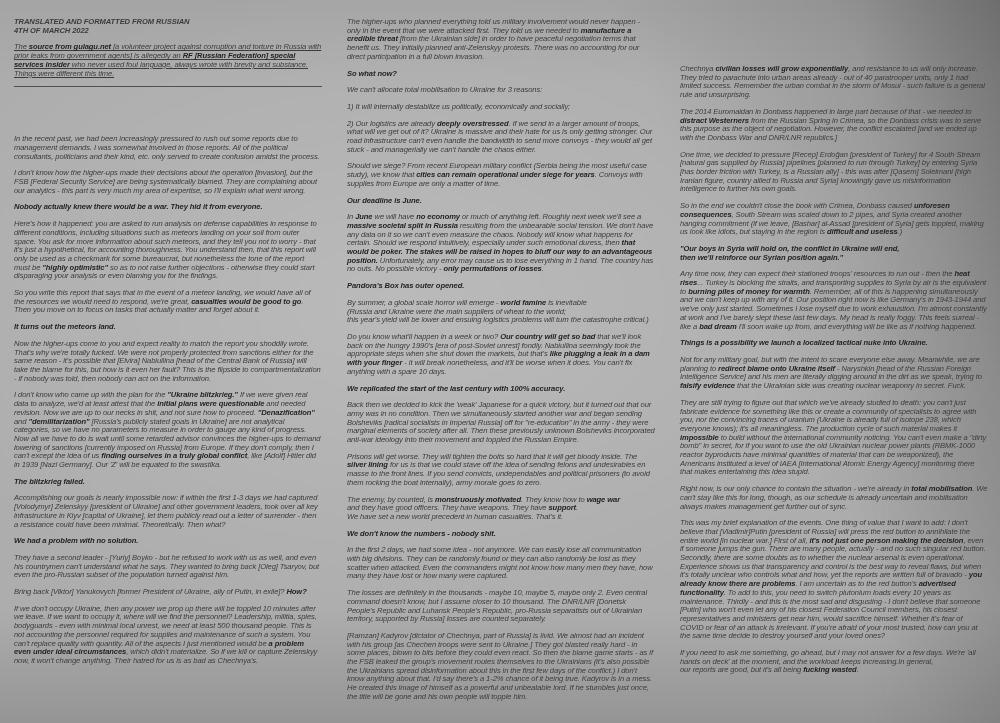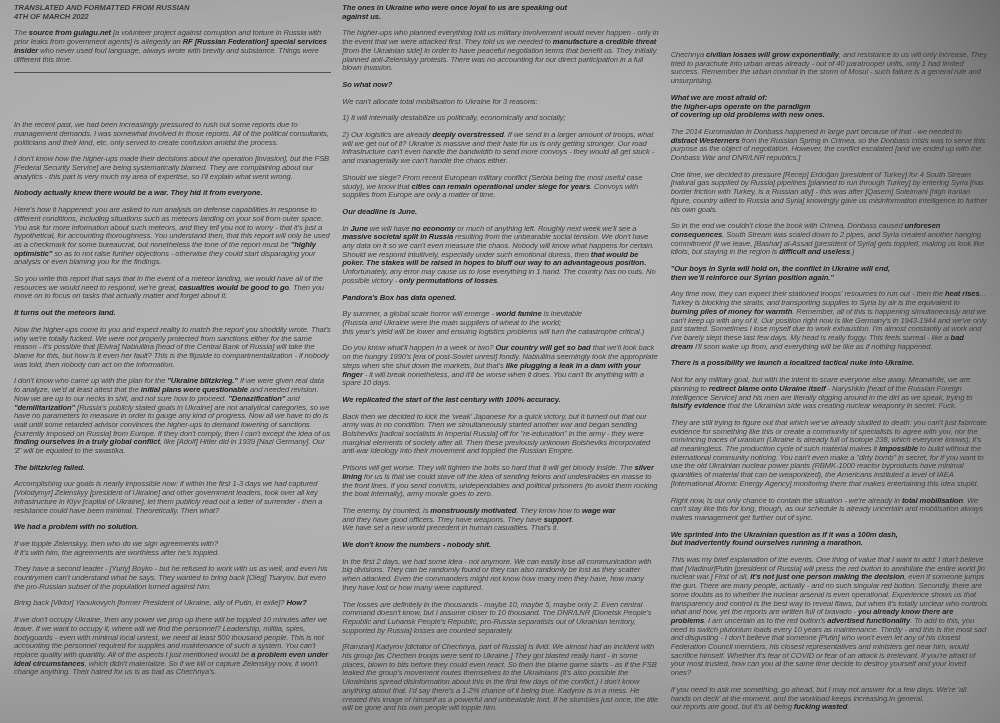--- a/index.html
+++ b/index.html
@@ -15,32 +15,32 @@
     font-style:italic;
     background-color:#adadad;
     background-image:
       linear-gradient(246deg, rgba(22,22,22,0.30) 0%, rgba(22,22,22,0.12) 13%, rgba(22,22,22,0) 30%),
       linear-gradient(270deg, rgba(0,0,0,0.10) 0%, rgba(0,0,0,0) 14%),
       radial-gradient(ellipse 75% 65% at 40% 42%, rgba(255,255,255,0.16), rgba(255,255,255,0) 70%),
       linear-gradient(0deg, rgba(0,0,0,0.14) 0%, rgba(0,0,0,0) 16%),
       linear-gradient(180deg, rgba(0,0,0,0.05) 0%, rgba(0,0,0,0) 12%);
   }
   .page{
-    display:flex;gap:11px;
-    padding:4px 12px 0 14px;
+    display:flex;gap:25px;
+    padding:18px 12px 0 14px;
     width:100%;height:100%;
   }
   .col{flex:1 1 0;min-width:0;}
   .col-right{padding-top:47px;}
   .doc-title{
     font-weight:bold;font-size:9.3px;line-height:11px;
     color:#202020;letter-spacing:0;margin:0 0 10px 0;
     white-space:pre-line;
   }
-  .intro{margin:0 0 7px 0;}
+  .intro{margin:0 0 7px 0;text-decoration:underline;}
   .divider{
     border:0;border-top:1px solid var(--divider);
     margin:3px 0 48px 0;width:100%;
   }
   .para{
     margin:0 0 8px 0;
     font-size:7.6px;line-height:8.7px;
     letter-spacing:-0.1px;
     color:var(--text);
     white-space:pre-line;
@@ -62,68 +62,59 @@
         <p class="para"><span>I don't know how the higher-ups made their decisions about the operation [invasion], but the FSB [Federal Security Service] are being systematically blamed. They are complaining about our analytics - this part is very much my area of expertise, so I'll explain what went wrong.</span></p>
         <p class="para heading"><span>Nobody actually knew there would be a war. They hid it from everyone.</span></p>
         <p class="para"><span>Here's how it happened: you are asked to run analysis on defense capabilities in response to different conditions, including situations such as meteors landing on your soil from outer space. You ask for more information about such meteors, and they tell you not to worry - that it's just a hypothetical, for accounting thoroughness. You understand then, that this report will only be used as a checkmark for some bureaucrat, but nonetheless the tone of the report must be </span><b>"highly optimistic"</b><span> so as to not raise further objections - otherwise they could start disparaging your analysis or even blaming you for the findings.</span></p>
         <p class="para"><span>So you write this report that says that in the event of a meteor landing, we would have all of the resources we would need to respond, we're great, </span><b>casualties would be good to go</b><span>. Then you move on to focus on tasks that actually matter and forget about it.</span></p>
         <p class="para heading"><span>It turns out the meteors land.</span></p>
         <p class="para"><span>Now the higher-ups come to you and expect reality to match the report you shoddily wrote. That's why we're totally fucked. We were not properly protected from sanctions either for the same reason - it's possible that [Elvira] Nabiullina [head of the Central Bank of Russia] will take the blame for this, but how is it even her fault? This is the flipside to compartmentalization - if nobody was told, then nobody can act on the information.</span></p>
         <p class="para"><span>I don't know who came up with the plan for the </span><b>"Ukraine blitzkrieg."</b><span> If we were given real data to analyze, we'd at least attest that the </span><b>initial plans were questionable</b><span> and needed revision. Now we are up to our necks in shit, and not sure how to proceed. </span><b>"Denazification"</b><span> and </span><b>"demilitarization"</b><span> [Russia's publicly stated goals in Ukraine] are not analytical categories, so we have no parameters to measure in order to gauge any kind of progress. Now all we have to do is wait until some retarded advisor convinces the higher-ups to demand lowering of sanctions [currently imposed on Russia] from Europe. If they don't comply, then I can't except the idea of us </span><b>finding ourselves in a truly global conflict</b><span>, like [Adolf] Hitler did in 1939 [Nazi Germany]. Our 'Z' will be equated to the swastika.</span></p>
         <p class="para heading"><span>The blitzkrieg failed.</span></p>
         <p class="para"><span>Accomplishing our goals is nearly impossible now: if within the first 1-3 days we had captured [Volodymyr] Zelenskyy [president of Ukraine] and other government leaders, took over all key infrastructure in Kiyv [capital of Ukraine], let them publicly read out a letter of surrender - then a resistance could have been minimal. Theoretically. Then what?</span></p>
         <p class="para heading"><span>We had a problem with no solution.</span></p>
-        <p class="para"><span>If we topple Zelenskyy, then who do we sign agreements with?
-If it's with him, the agreements are worthless after he's toppled.</span></p>
         <p class="para"><span>They have a second leader - [Yuriy] Boyko - but he refused to work with us as well, and even his countrymen can't understand what he says. They wanted to bring back [Oleg] Tsaryov, but even the pro-Russian subset of the population turned against him.</span></p>
         <p class="para"><span>Bring back [Viktor] Yanukovych [former President of Ukraine, ally of Putin, in exile]? </span><b>How?</b><span></span></p>
         <p class="para"><span>If we don't occupy Ukraine, then any power we prop up there will be toppled 10 minutes after we leave. If we want to occupy it, where will we find the personnel? Leadership, militia, spies, bodyguards - even with minimal local unrest, we need at least 500 thousand people. This is not accounting the personnel required for supplies and maintenance of such a system. You can't replace quality with quantity. All of the aspects I just mentioned would be </span><b>a problem even under ideal circumstances</b><span>, which didn't materialize. So if we kill or capture Zelenskyy now, it won't change anything. Their hatred for us is as bad as Chechnya's.</span></p>
       </div>
   </div>
   <div class="col">
-      <p class="para heading"><span>The ones in Ukraine who were once loyal to us are speaking out
-against us.</span></p>
       <p class="para"><span>The higher-ups who planned everything told us military involvement would never happen - only in the event that we were attacked first. They told us we needed to </span><b>manufacture a credible threat</b><span> [from the Ukrainian side] in order to have peaceful negotiation terms that benefit us. They initially planned anti-Zelenskyy protests. There was no accounting for our direct participation in a full blown invasion.</span></p>
       <p class="para heading"><span>So what now?</span></p>
       <p class="para"><span>We can't allocate total mobilisation to Ukraine for 3 reasons:</span></p>
       <p class="para"><span>1) It will internally destabilize us politically, economically and socially;</span></p>
       <p class="para"><span>2) Our logistics are already </span><b>deeply overstressed</b><span>. If we send in a larger amount of troops, what will we get out of it? Ukraine is massive and their hate for us is only getting stronger. Our road infrastructure can't even handle the bandwidth to send more convoys - they would all get stuck - and managerially we can't handle the chaos either.</span></p>
       <p class="para"><span>Should we siege? From recent European military conflict (Serbia being the most useful case study), we know that </span><b>cities can remain operational under siege for years</b><span>. Convoys with supplies from Europe are only a matter of time.</span></p>
       <p class="para heading"><span>Our deadline is June.</span></p>
       <p class="para"><span>In </span><b>June</b><span> we will have </span><b>no economy</b><span> or much of anything left. Roughly next week we'll see a </span><b>massive societal split in Russia</b><span> resulting from the unbearable social tension. We don't have any data on it so we can't even measure the chaos. Nobody will know what happens for certain. Should we respond intuitively, especially under such emotional duress, then </span><b>that would be poker. The stakes will be raised in hopes to bluff our way to an advantageous position.</b><span> Unfortunately, any error may cause us to lose everything in 1 hand. The country has no outs. No possible victory - </span><b>only permutations of losses</b><span>.</span></p>
-      <p class="para heading"><span>Pandora's Box has data opened.</span></p>
+      <p class="para heading"><span>Pandora's Box has outer opened.</span></p>
       <p class="para"><span>By summer, a global scale horror will emerge - </span><b>world famine</b><span> is inevitable
 (Russia and Ukraine were the main suppliers of wheat to the world;
 this year's yield will be lower and ensuing logistics problems will turn the catastrophe critical.)</span></p>
       <p class="para"><span>Do you know what'll happen in a week or two? </span><b>Our country will get so bad</b><span> that we'll look back on the hungry 1990's [era of post-Soviet unrest] fondly. Nabiullina seemingly took the appropriate steps when she shut down the markets, but that's </span><b>like plugging a leak in a dam with your finger</b><span> - it will break nonetheless, and it'll be worse when it does. You can't fix anything with a spare 10 days.</span></p>
       <p class="para heading"><span>We replicated the start of the last century with 100% accuracy.</span></p>
       <p class="para"><span>Back then we decided to kick the 'weak' Japanese for a quick victory, but it turned out that our army was in no condition. Then we simultaneously started another war and began sending Bolsheviks [radical socialists in Imperial Russia] off for "re-education" in the army - they were marginal elements of society after all. Then these previously unknown Bolsheviks incorporated anti-war ideology into their movement and toppled the Russian Empire.</span></p>
       <p class="para"><span>Prisons will get worse. They will tighten the bolts so hard that it will get bloody inside. The </span><b>silver lining</b><span> for us is that we could stave off the idea of sending felons and undesirables en masse to the front lines. If you send convicts, undependables and political prisoners (to avoid them rocking the boat internally), army morale goes to zero.</span></p>
       <p class="para"><span>The enemy, by counted, is </span><b>monstruously motivated</b><span>. They know how to </span><b>wage war</b><span>
 and they have good officers. They have weapons. They have </span><b>support</b><span>.
 We have set a new world precedent in human casualties. That's it.</span></p>
       <p class="para heading"><span>We don't know the numbers - nobody shit.</span></p>
       <p class="para"><span>In the first 2 days, we had some idea - not anymore. We can easily lose all communication with big divisions. They can be randomly found or they can also randomly be lost as they scatter when attacked. Even the commanders might not know how many men they have, how many they have lost or how many were captured.</span></p>
       <p class="para"><span>The losses are definitely in the thousands - maybe 10, maybe 5, maybe only 2. Even central command doesn't know, but I assume closer to 10 thousand. The DNR/LNR [Donetsk People's Republic and Luhansk People's Republic, pro-Russia separatists out of Ukrainian territory, supported by Russia] losses are counted separately.</span></p>
       <p class="para"><span>[Ramzan] Kadyrov [dictator of Chechnya, part of Russia] is livid. We almost had an incident with his group [as Chechen troops were sent to Ukraine.] They got blasted really hard - in some places, blown to bits before they could even react. So then the blame game starts - as if the FSB leaked the group's movement routes themselves to the Ukrainians (it's also possible the Ukrainians spread disinformation about this in the first few days of the conflict.) I don't know anything about that. I'd say there's a 1-2% chance of it being true. Kadyrov is in a mess. He created this image of himself as a powerful and unbeatable lord. If he stumbles just once, the title will be gone and his own people will topple him.</span></p>
     </div>
   <div class="col col-right">
       <p class="para"><span>Chechnya </span><b>civilian losses will grow exponentially</b><span>, and resistance to us will only increase. They tried to parachute into urban areas already - out of 40 paratrooper units, only 1 had limited success. Remember the urban combat in the storm of Mosul - such failure is a general rule and unsurprising.</span></p>
-      <p class="para heading"><span>What we are most afraid of:
-the higher-ups operate on the paradigm
-of covering up old problems with new ones.</span></p>
       <p class="para"><span>The 2014 Euromaidan in Donbass happened in large part because of that - we needed to </span><b>distract Westerners</b><span> from the Russian Spring in Crimea, so the Donbass crisis was to serve this purpose as the object of negotiation. However, the conflict escalated [and we ended up with the Donbass War and DNR/LNR republics.]</span></p>
       <p class="para"><span>One time, we decided to pressure [Recep] Erdoğan [president of Turkey] for 4 South Stream [natural gas supplied by Russia] pipelines [planned to run through Turkey] by entering Syria [has border friction with Turkey, is a Russian ally] - this was after [Qasem] Soleimani [high Iranian figure, country allied to Russia and Syria] knowingly gave us misinformation intelligence to further his own goals.</span></p>
       <p class="para"><span>So in the end we couldn't close the book with Crimea, Donbass caused </span><b>unforesen consequences</b><span>, South Stream was scaled down to 2 pipes, and Syria created another hanging commitment (if we leave, [Bashar] al-Assad [president of Syria] gets toppled, making us look like idiots, but staying in the region is </span><b>difficult and useless</b><span>.)</span></p>
       <p class="para heading"><span>"Our boys in Syria will hold on, the conflict in Ukraine will end,
 then we'll reinforce our Syrian position again."</span></p>
       <p class="para"><span>Any time now, they can expect their stationed troops' resources to run out - then the </span><b>heat rises</b><span>... Turkey is blocking the straits, and transporting supplies to Syria by air is the equivalent to </span><b>burning piles of money for warmth</b><span>. Remember, all of this is happening simultaneously and we can't keep up with any of it. Our position right now is like Germany's in 1943-1944 and we've only just started. Sometimes I lose myself due to work exhaustion. I'm almost constantly at work and I've barely slept these last few days. My head is really foggy. This feels surreal - like a </span><b>bad dream</b><span> I'll soon wake up from, and everything will be like as if nothing happened.</span></p>
-      <p class="para heading"><span>There is a possibility we launch a localized tactical nuke into Ukraine.</span></p>
+      <p class="para heading"><span>Things is a possibility we launch a localized tactical nuke into Ukraine.</span></p>
       <p class="para"><span>Not for any military goal, but with the intent to scare everyone else away. Meanwhile, we are planning to </span><b>redirect blame onto Ukraine itself</b><span> - Naryshkin [head of the Russian Foreign Intelligence Service] and his men are literally digging around in the dirt as we speak, trying to </span><b>falsify evidence</b><span> that the Ukrainian side was creating nuclear weaponry in secret. Fuck.</span></p>
       <p class="para"><span>They are still trying to figure out that which we've already studied to death: you can't just fabricate evidence for something like this or create a community of specialists to agree with you, nor the convincing traces of uranium (Ukraine is already full of isotope 238, which everyone knows); it's all meaningless. The production cycle of such material makes it </span><b>impossible</b><span> to build without the international community noticing. You can't even make a "dirty bomb" in secret, for if you want to use the old Ukrainian nuclear power plants (RBMK-1000 reactor byproducts have minimal quantities of material that can be weaponized), the Americans instituted a level of IAEA [International Atomic Energy Agency] monitoring there that makes entertaining this idea stupid.</span></p>
       <p class="para"><span>Right now, is our only chance to contain the situation - we're already in </span><b>total mobilisation</b><span>. We can't stay like this for long, though, as our schedule is already uncertain and mobilisation always makes management get further out of sync.</span></p>
-      <p class="para heading"><span>We sprinted into the Ukrainian question as if it was a 100m dash,
-but inadvertently found ourselves running a marathon.</span></p>
       <p class="para"><span>This was my brief explanation of the events. One thing of value that I want to add: I don't believe that [Vladimir]Putin [president of Russia] will press the red button to annihilate the entire world [in nuclear war.] First of all, </span><b>it's not just one person making the decision</b><span>, even if someone jumps the gun. There are many people, actually - and no such singular red button. Secondly, there are some doubts as to whether the nuclear arsenal is even operational. Experience shows us that transparency and control is the best way to reveal flaws, but when it's totally unclear who controls what and how, yet the reports are written full of bravado - </span><b>you already know there are problems</b><span>. I am uncertain as to the red button's </span><b>advertised functionality</b><span>. To add to this, you need to switch plutonium loads every 10 years as maintenance. Thirdly - and this is the most sad and disgusting - I don't believe that someone [Putin] who won't even let any of his closest Federation Council members, his closest representatives and ministers get near him, would sacrifice himself. Whether it's fear of COVID or fear of an attack is irrelevant. If you're afraid of your most trusted, how can you at the same time decide to destroy yourself and your loved ones?</span></p>
       <p class="para"><span>If you need to ask me something, go ahead, but I may not answer for a few days. We're 'all hands on deck' at the moment, and the workload keeps increasing.In general,
 our reports are good, but it's all being </span><b>fucking wasted</b><span>.</span></p>
     </div>
 </div>
 
 </body></html>

